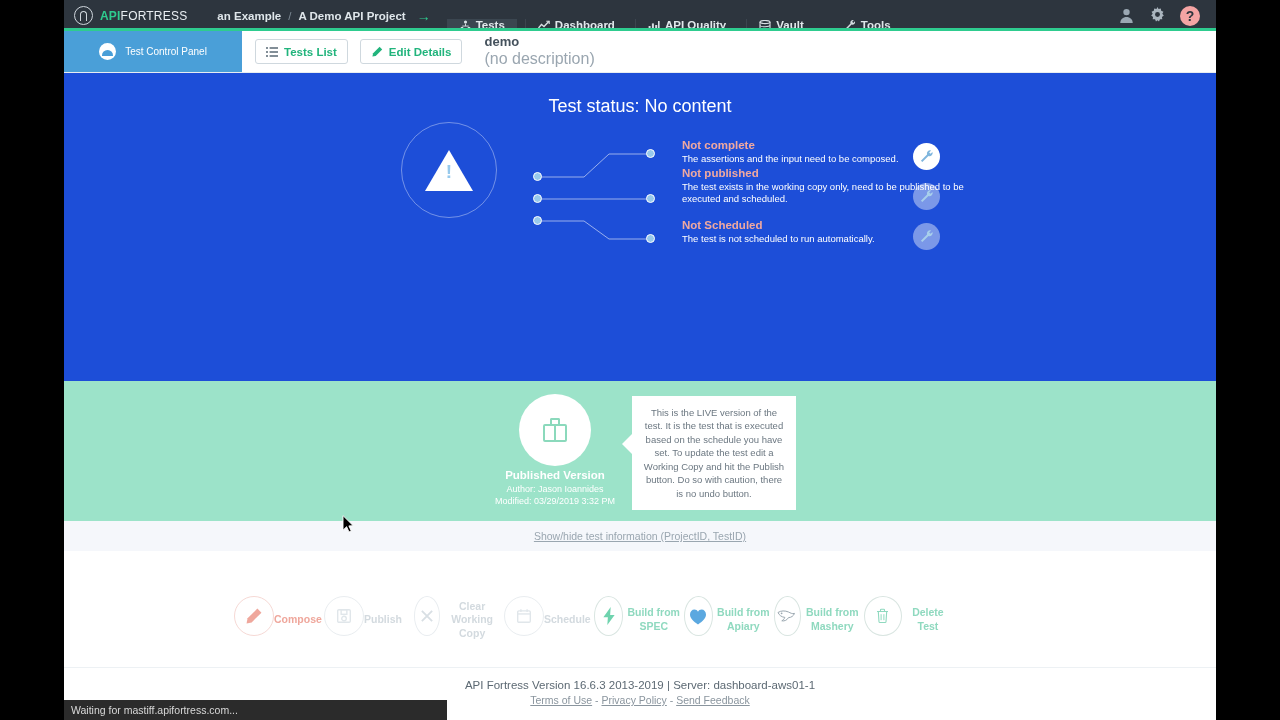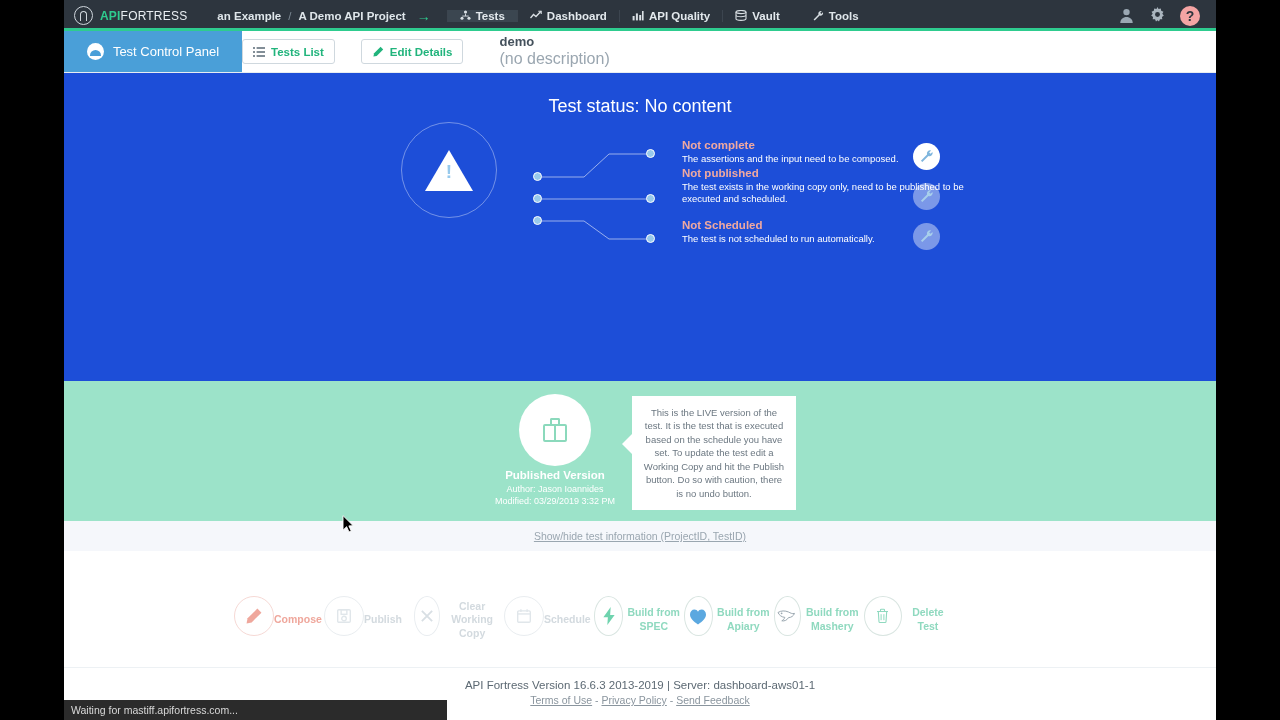--- a/index.html
+++ b/index.html
@@ -58,21 +58,21 @@
   .breadcrumb {
     display: flex; align-items: center;
     gap: 7px;
     padding: 0 16px;
     font-size: 11.5px; font-weight: bold;
     color: #dfe6ea;
   }
   .breadcrumb .sep { color: #7d8a95; font-weight: normal; }
   .breadcrumb .arrow { color: #2ecc8f; font-size: 14px; margin-left: 4px; }
 
-  .navitems { display: flex; align-items: center; }
+  .navitems { display: flex; align-items: flex-end; gap: 8px; }
   .navitem {
     display: flex; align-items: center; gap: 5px;
     padding: 0 12px;
     font-size: 11.5px; font-weight: bold;
     color: #e3e9ed;
     border-left: 1px solid #3c454f;
     cursor: pointer;
   }
   .navitem.active { background: #3b4650; }
   .navitem .ico { opacity: .95; display:flex; }
@@ -93,21 +93,21 @@
     cursor: pointer;
   }
 
   
   .subheader { display: flex; height: 42px; background: #fff; border-bottom: 1px solid #e8edf1; }
   .tcp {
     width: 178px;
     background: #4a9fd8;
     color: #fff;
     display: flex; align-items: center; justify-content: center; gap: 9px;
-    font-size: 13px;
+    font-size: 10px;
   }
   .gauge-ico {
     width: 17px; height: 17px;
     border-radius: 50%;
     background: #fff;
     position: relative;
     display:flex;align-items:center;justify-content:center;
   }
   .gauge-ico i {
     width: 11px; height: 6px;
@@ -115,21 +115,22 @@
     background: #4a9fd8;
     display:block;
     margin-top:2px;
   }
   .gauge-ico i::after{
     content:"";position:absolute;left:50%;top:8px;width:1.8px;height:5px;
     background:#4a9fd8;transform:translateX(-50%) rotate(-28deg);transform-origin:top;
   }
   .subbar {
     flex: 1;
-    display: flex; align-items: center; gap: 26px;
+    display: flex; align-items: center; gap: 12px;
+    padding-left: 13px;
   }
   .btn {
     display: flex; align-items: center; gap: 6px;
     height: 25px;
     padding: 0 10px;
     border: 1px solid #cfd8de;
     border-radius: 3px;
     background: #fff;
     font-size: 11.5px;
     color: #21b47c;

